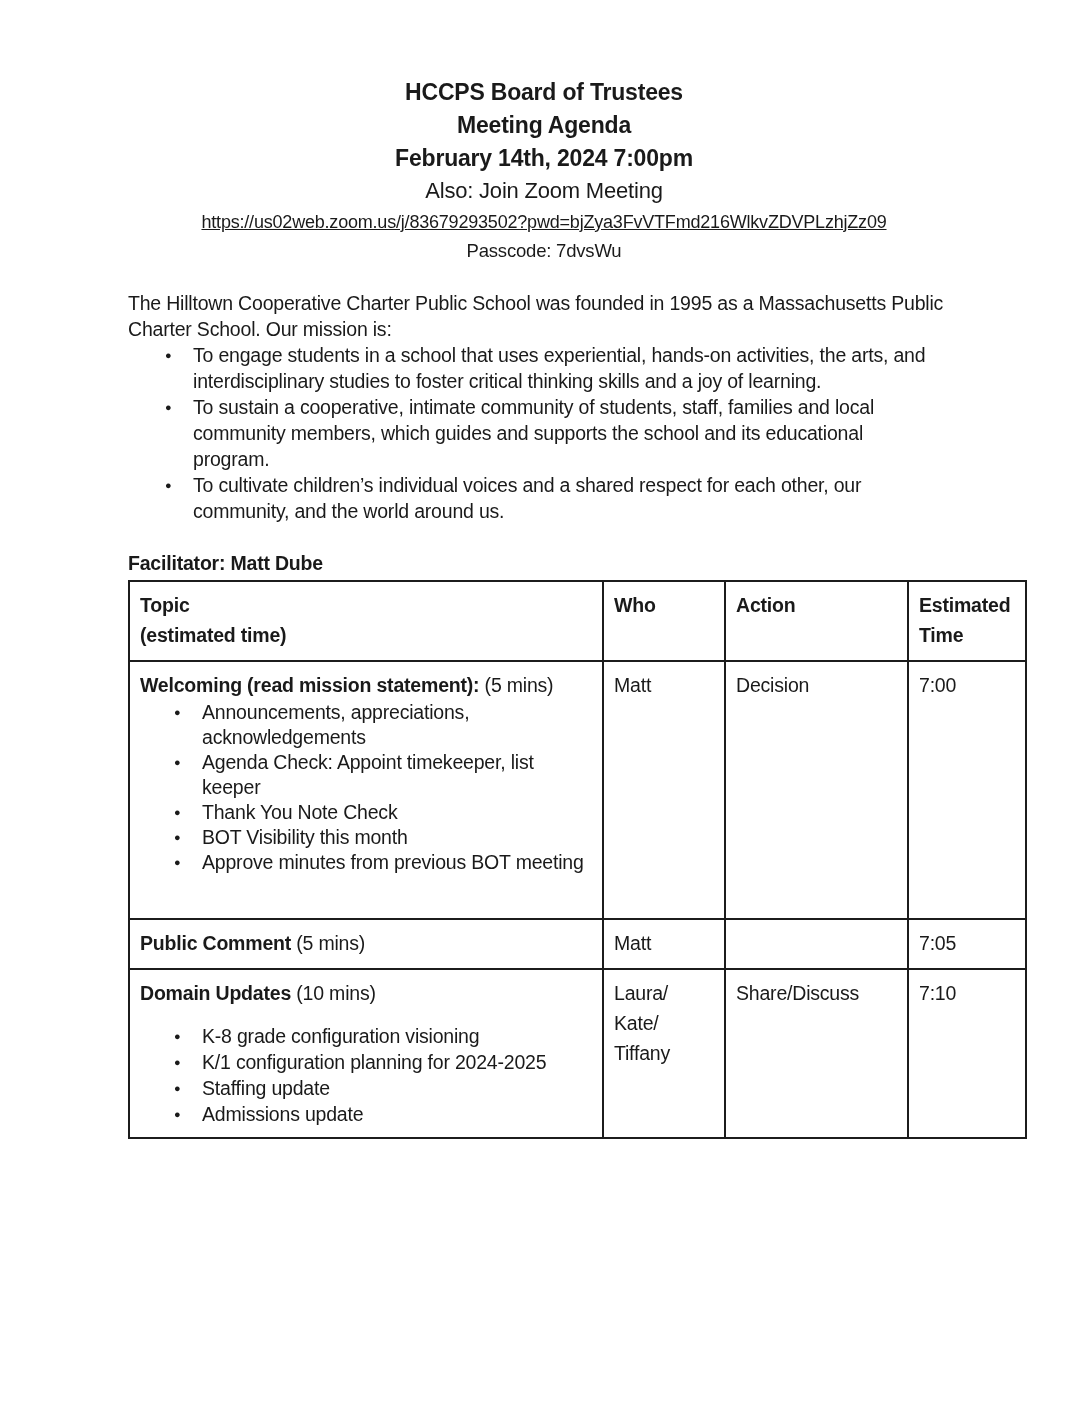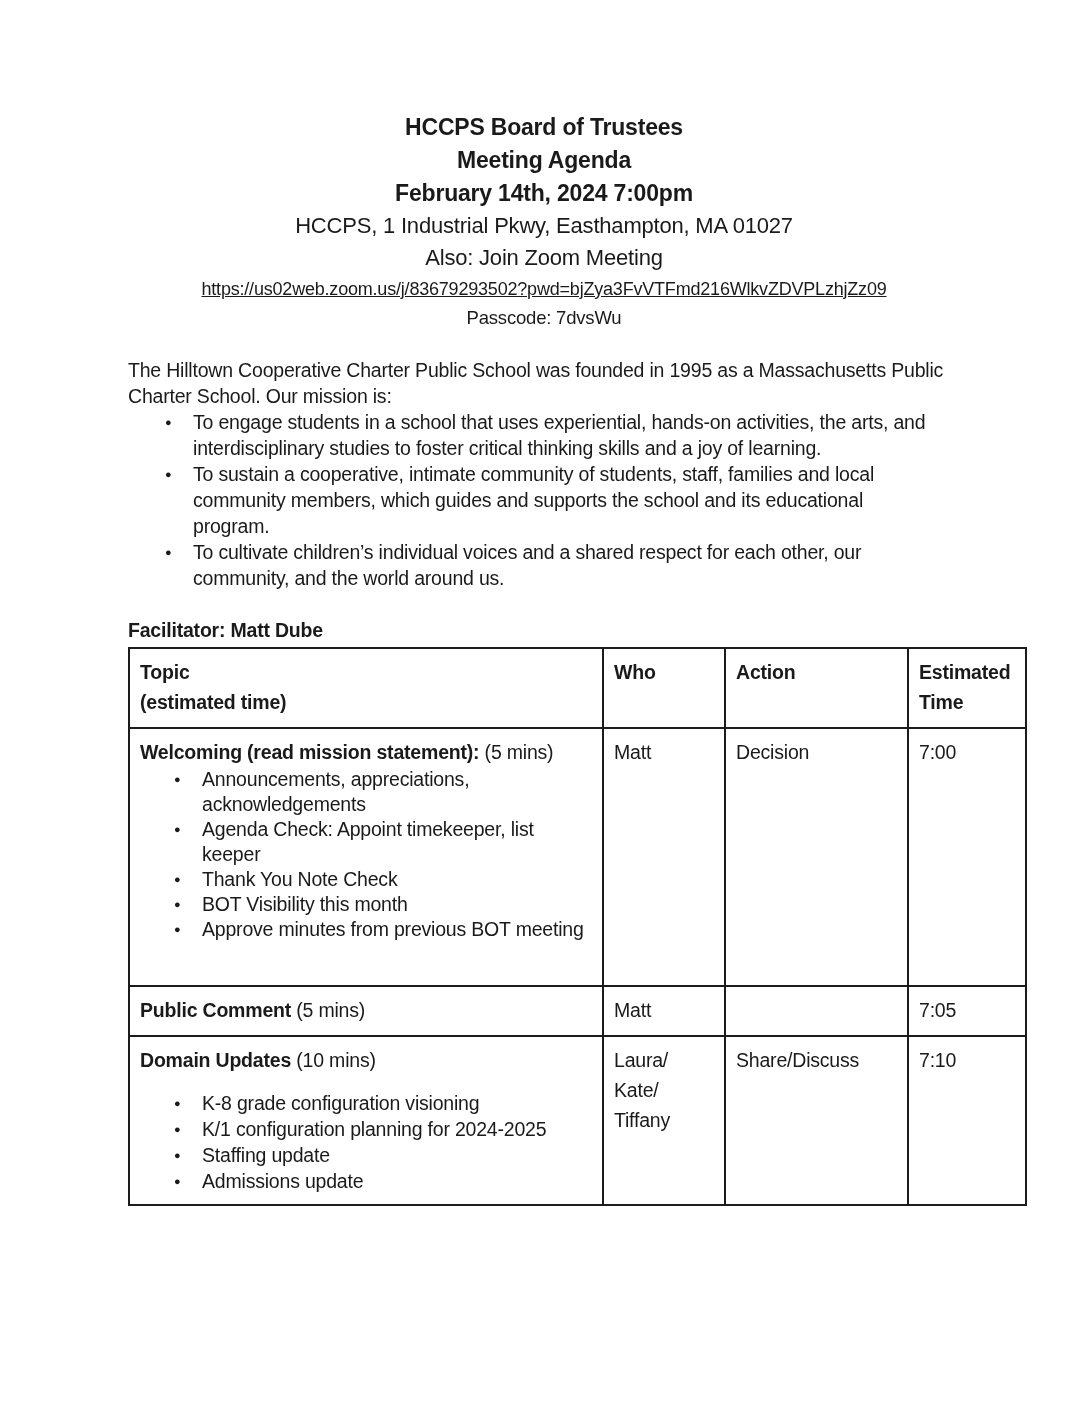--- a/index.html
+++ b/index.html
@@ -7,21 +7,21 @@
   .page {
     position:relative;
     width:1088px; height:1408px;
     background:#ffffff;
     color:#1a1a1a;
     font-family:"Liberation Sans","DejaVu Sans",sans-serif;
     letter-spacing:-0.2px;
     overflow:hidden;
   }
   
-  .doc-header { padding-top:111px; text-align:center; }
+  .doc-header { padding-top:76px; text-align:center; }
   .title-line { font-size:23px; font-weight:bold; line-height:33px; }
   .addr-line  { font-size:22px; line-height:32px; }
   .zoom-url   { font-size:18px; line-height:30px;text-decoration:underline; }
   .meet-line  { font-size:18.5px; line-height:27px; }
   .meet-first { margin-top:16px; }
   
   .intro { margin-left:128px; width:838px; margin-top:26px; }
   .intro-par { font-size:19.5px; line-height:26px; }
   .preline { white-space:pre-line; }
   ul.mission-list { list-style:none; }
@@ -68,21 +68,20 @@
 </style>
 </head>
 <body>
 
 <div class="page">
 
   <header class="doc-header">
     <div class="title-line">HCCPS Board of Trustees</div>
     <div class="title-line">Meeting Agenda</div>
     <div class="title-line">February 14th, 2024 7:00pm</div>
-    <div class="addr-line">HCCPS, 1 Industrial Pkwy, Easthampton, MA 01027</div>
     <div class="addr-line">Also: Join Zoom Meeting</div>
     <div class="zoom-url">https://us02web.zoom.us/j/83679293502?pwd=bjZya3FvVTFmd216WlkvZDVPLzhjZz09</div>
     <div class="meet-line">Passcode: 7dvsWu</div>
   </header>
 
   <section class="intro">
     <p class="intro-par preline">The Hilltown Cooperative Charter Public School was founded in 1995 as a Massachusetts Public
 Charter School. Our mission is:</p>
     <ul class="mission-list">
       <li class="preline">To engage students in a school that uses experiential, hands-on activities, the arts, and

